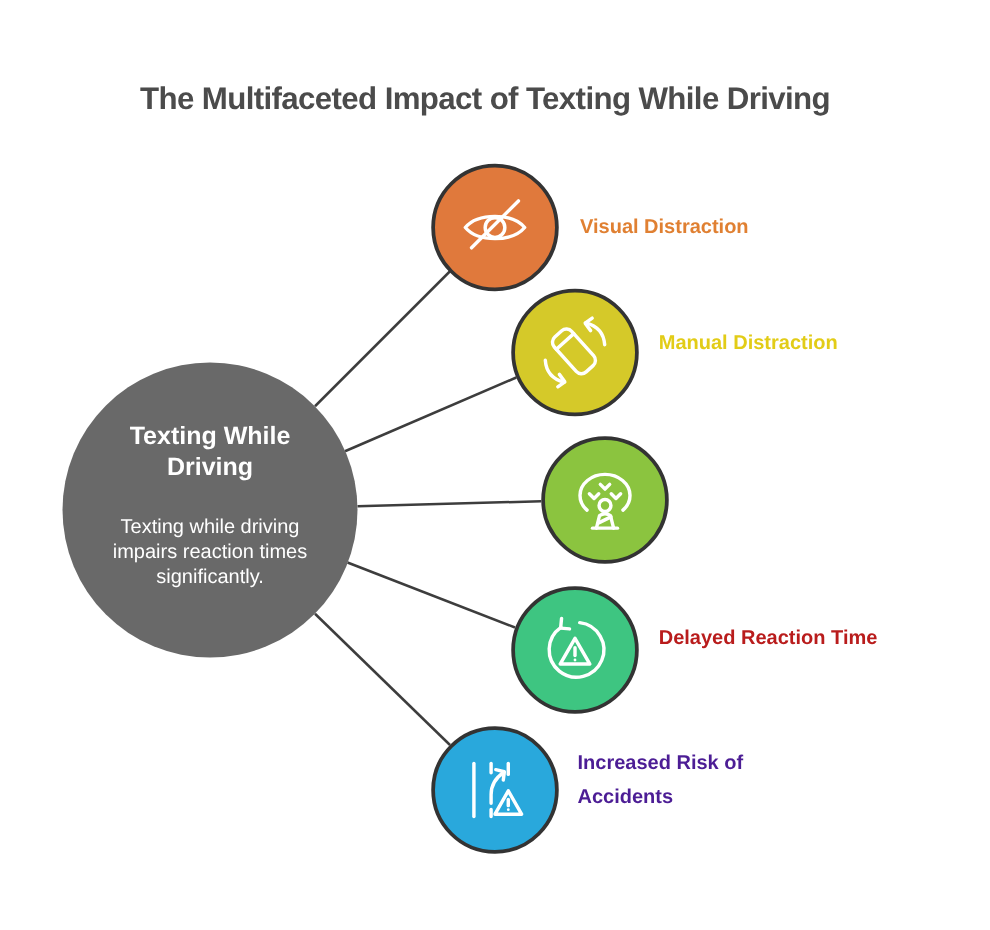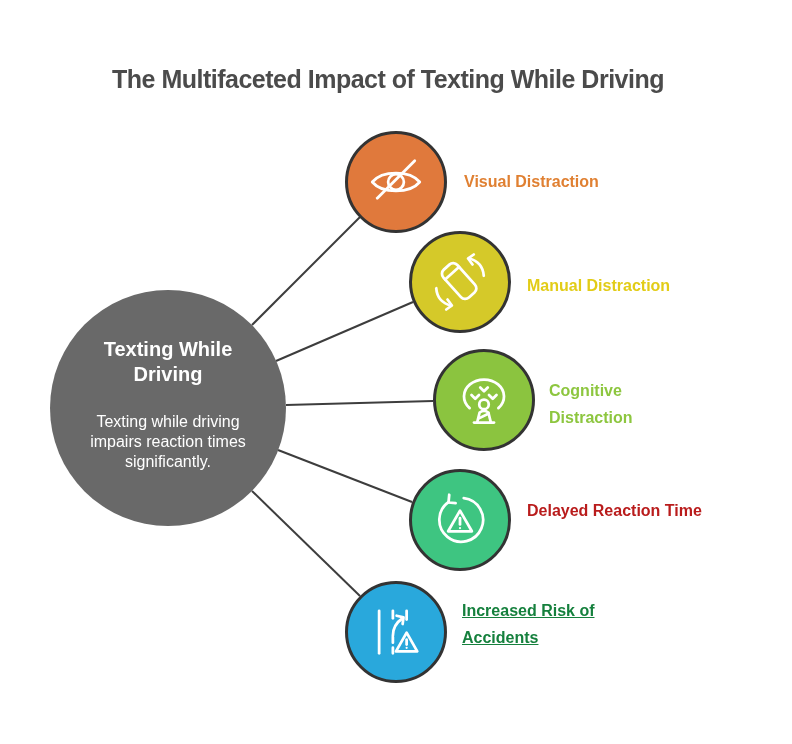--- a/index.html
+++ b/index.html
@@ -39,21 +39,21 @@
   .node-circle svg{display:block;}
   .node-label{
     position:absolute;font-size:16px;font-weight:bold;line-height:27px;
   }
   .c0{left:345px;top:131px;}
   .c1{left:409px;top:231px;}
   .c2{left:433px;top:349px;}
   .c3{left:409px;top:469px;}
   .c4{left:345px;top:581px;}
   .l0{left:464px;top:168px;white-space:nowrap;}
-  .l1{left:527px;top:272px;white-space:nowrap;}
+  .l1{left:527px;top:261px;white-space:nowrap;}
   .l2{left:549px;top:377px;width:130px;}
   .l3{left:527px;top:497px;width:190px;}
   .l4{left:462px;top:597px;width:200px;}
   .icon{stroke:#ffffff;fill:none;stroke-width:2.2;stroke-linecap:round;stroke-linejoin:round;}
 </style>
 </head>
 <body style="background: rgb(255, 255, 255);">
 
 <div class="canvas">
 
@@ -100,21 +100,20 @@
       <path d="M12.5 30.5 A 16 13.5 0 1 1 35.5 30.5"></path>
       <path d="M14 20 L17 23 L20 20"></path>
       <path d="M21 14 L24 17 L27 14"></path>
       <path d="M28 20 L31 23 L34 20"></path>
       <circle cx="24" cy="27.5" r="3.8"></circle>
       <path d="M18.5 42 L20.5 34 Q24 31.5 27.5 34 L29.5 42"></path>
       <line x1="20.3" y1="38.5" x2="27.8" y2="34.8"></line>
       <line x1="16" y1="42" x2="32" y2="42"></line>
     </svg>
   </div>
-  <div class="node-label l2" style="color: rgb(141, 198, 63);">Cognitive Distraction</div>
 
   <div class="node-circle c3" style="background: rgb(62, 197, 129); border-color: rgb(51, 51, 51);">
     <svg class="icon" width="60" height="60" viewBox="0 0 48 48">
       <path d="M15 9.5 A 17.5 17.5 0 1 0 27 6.5"></path>
       <path d="M20.5 10.5 L14.8 10 L15.4 3.8"></path>
       <path d="M24 16.5 L33.5 33 L14.5 33 Z"></path>
       <line x1="24" y1="22.5" x2="24" y2="27.5"></line>
       <circle cx="24" cy="30.4" r="0.9" fill="#ffffff" stroke="none"></circle>
     </svg>
   </div>
@@ -126,15 +125,15 @@
       <line x1="21.5" y1="7" x2="21.5" y2="13"></line>
       <line x1="21.5" y1="28" x2="21.5" y2="41" stroke-dasharray="4.5 4"></line>
       <line x1="32.5" y1="7" x2="32.5" y2="14"></line>
       <path d="M21.5 27 C21.5 20.5 24 16.5 29.5 12.8"></path>
       <path d="M24.5 11 L30 12.3 L29.3 17.6"></path>
       <path class="mask-triangle" d="M32.5 24.5 L41 39.5 L24 39.5 Z" style="fill: rgb(41, 168, 220);"></path>
       <line x1="32.5" y1="30" x2="32.5" y2="34"></line>
       <circle cx="32.5" cy="36.6" r="0.9" fill="#ffffff" stroke="none"></circle>
     </svg>
   </div>
-  <div class="node-label l4" style="color: #15803d; text-decoration: underline;">Increased Risk of Accidents</div>
+  <div class="node-label l4" style="color: #4c1d95;">Increased Risk of Accidents</div>
 
 </div>
 
 </body></html>

